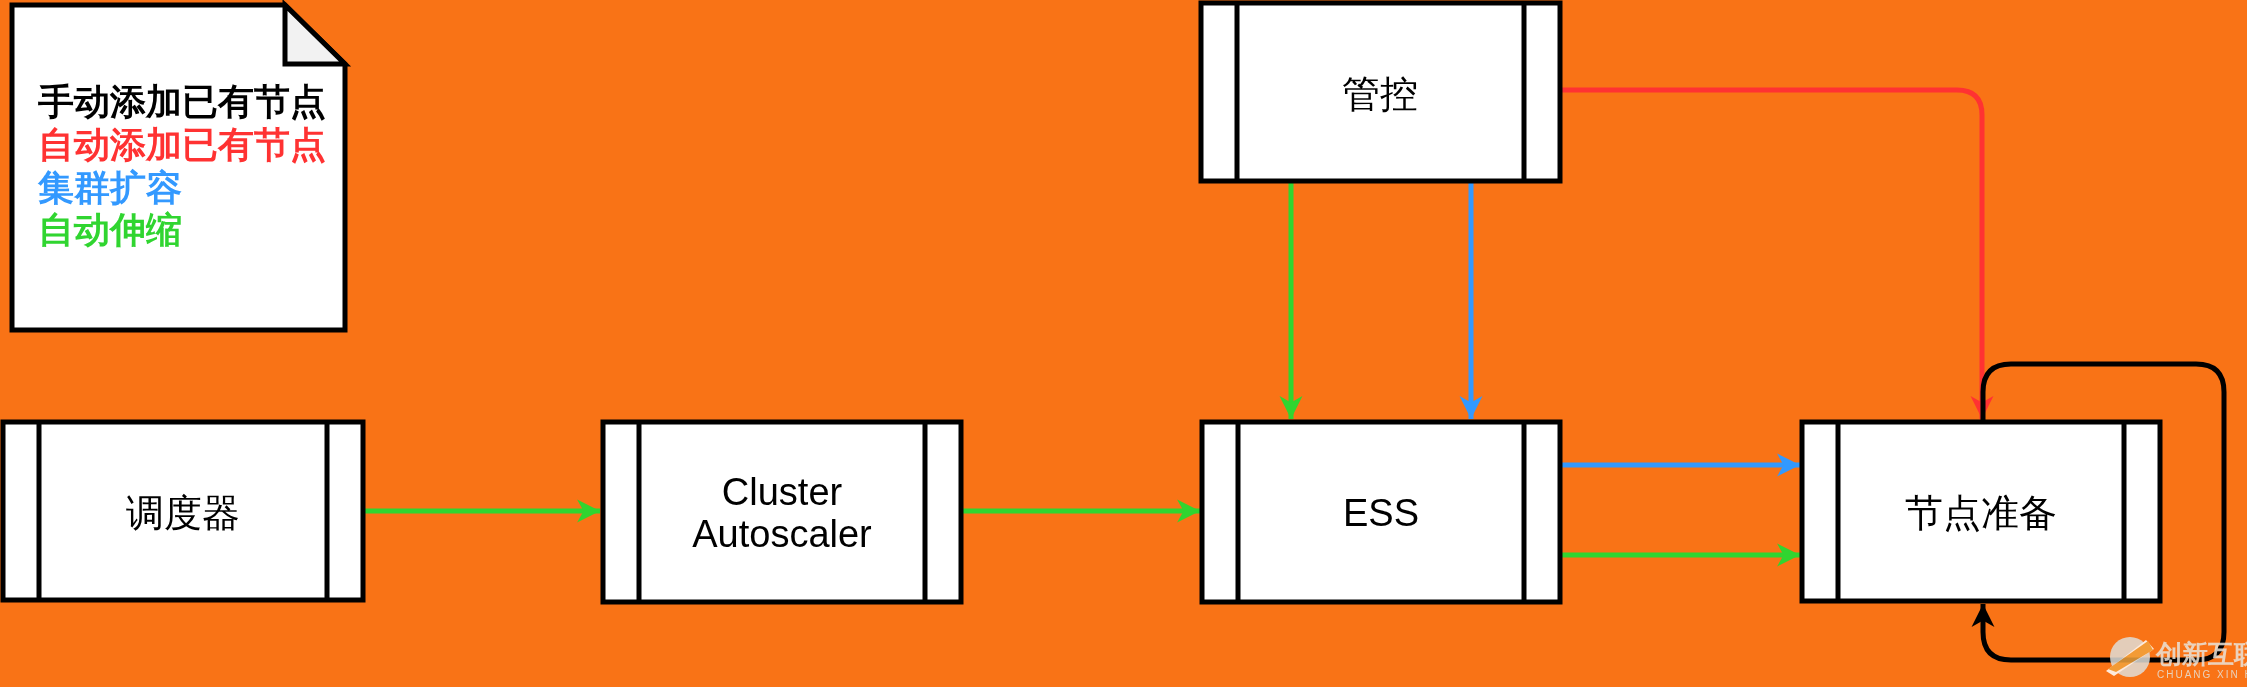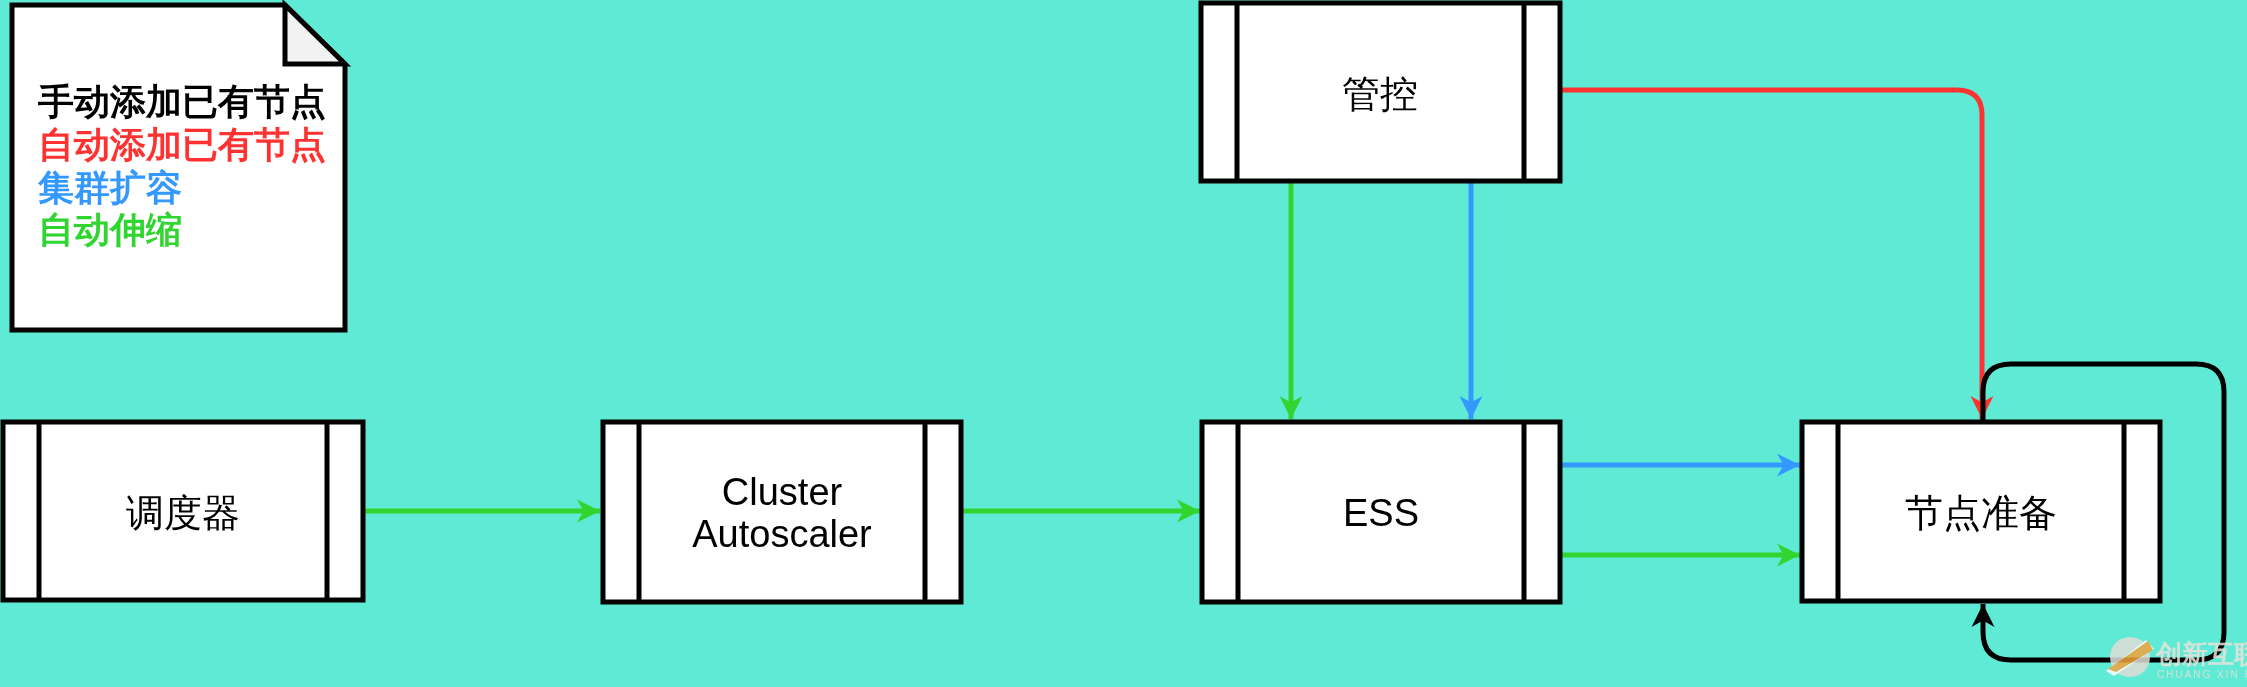--- a/index.html
+++ b/index.html
@@ -1,20 +1,20 @@
 <!DOCTYPE html>
 <html><head>
 <meta charset="utf-8">
 <style>
   html, body { margin: 0; padding: 0; background: #ffffff; }
   .canvas {
     position: relative;
     width: 2247px;
     height: 687px;
-    background: #5eead4;
+    background: #f97316;
     overflow: hidden;
     font-family: "Liberation Sans", "DejaVu Sans", sans-serif;
   }
   svg { display: block; }
 
   .box-rect  { fill: #ffffff; stroke: #000000; stroke-width: 5; }
   .box-bar   { stroke: #000000; stroke-width: 5; }
   .box-label {
     font-family: "Liberation Sans", "DejaVu Sans", sans-serif;
     font-size: 38px;

